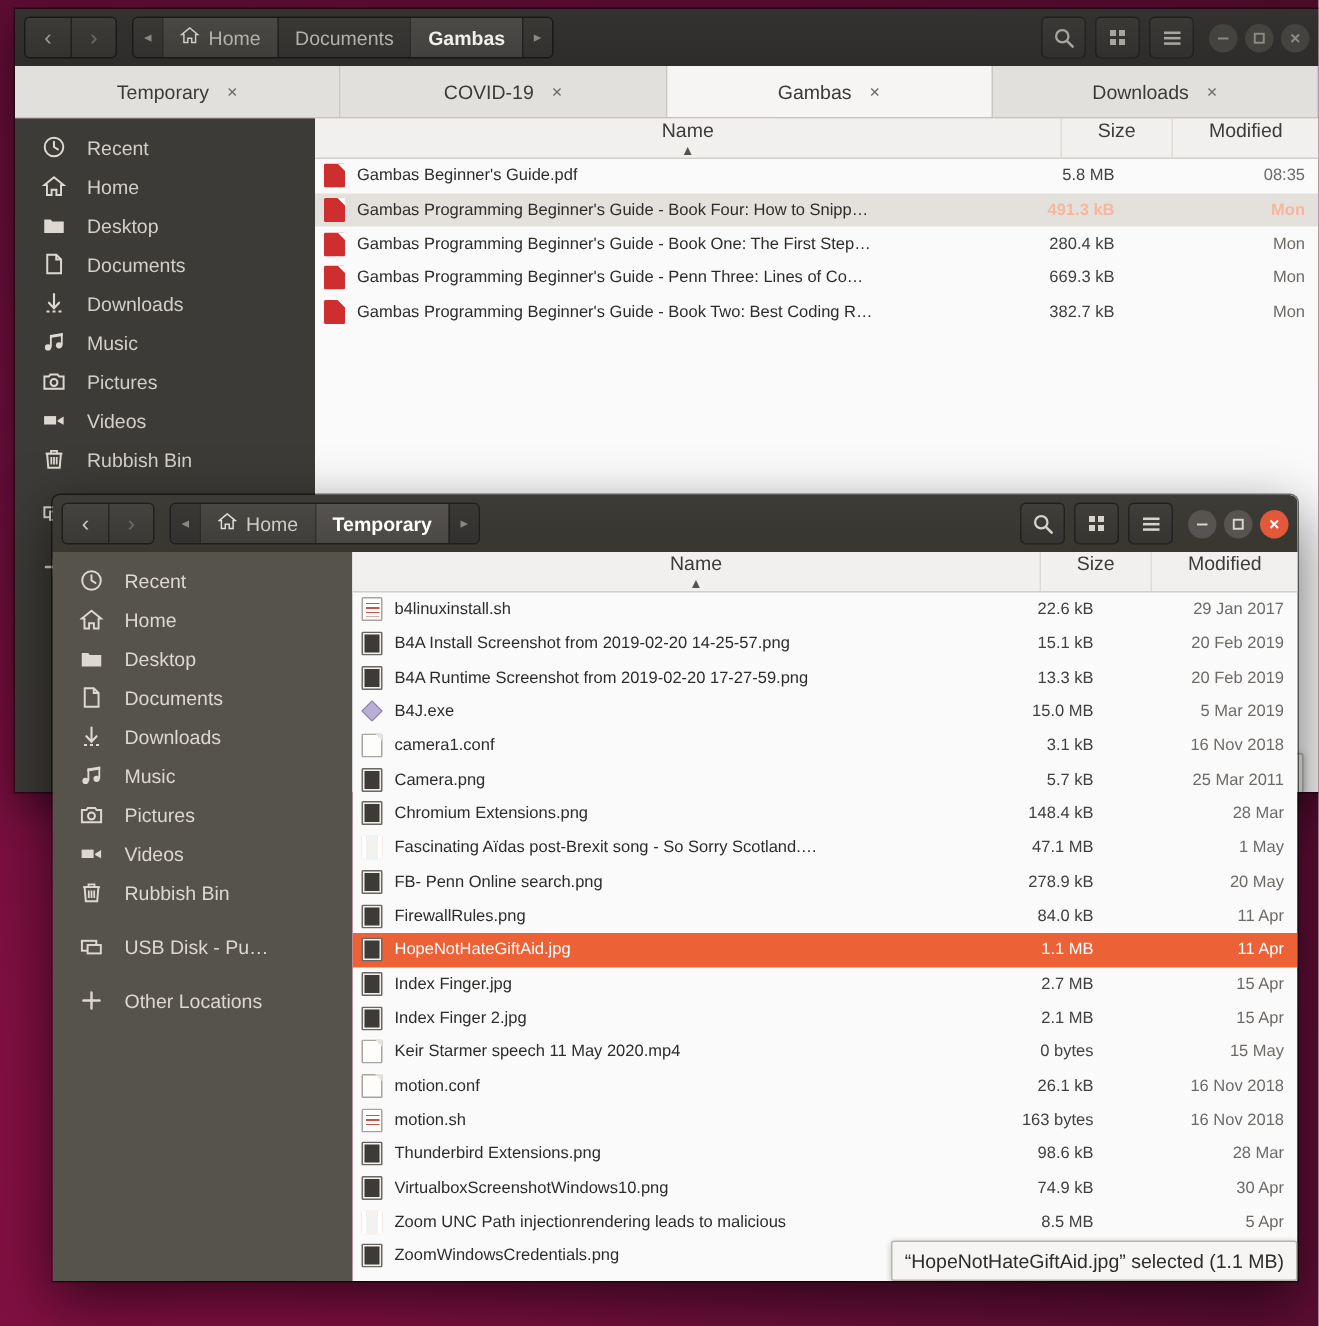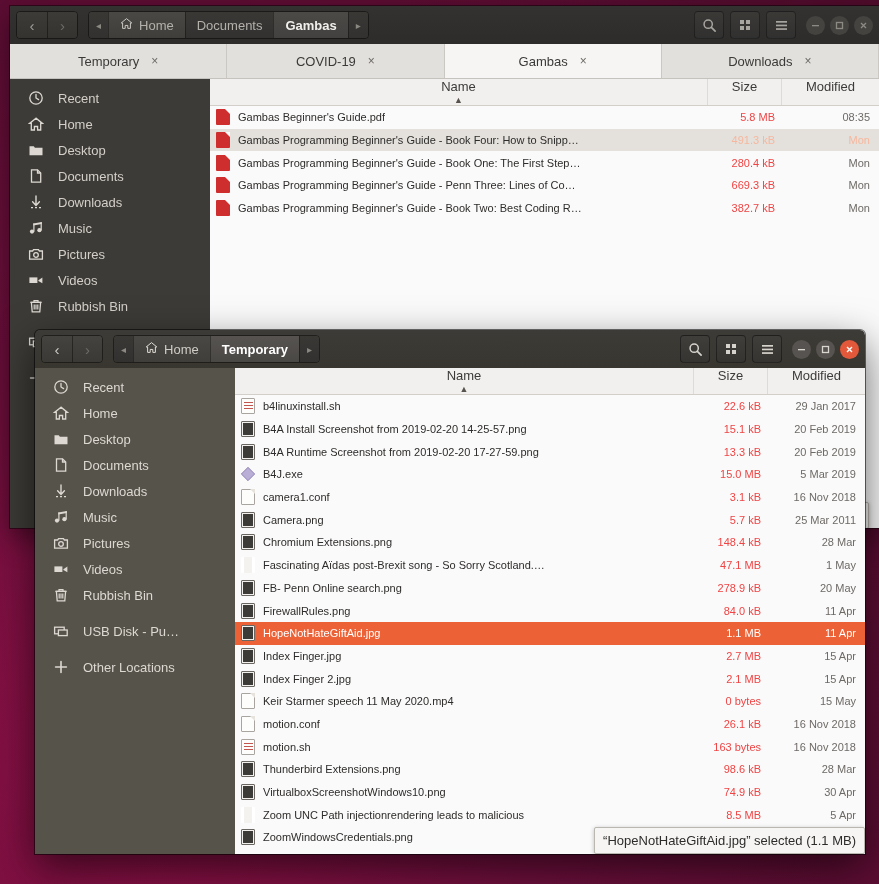--- a/index.html
+++ b/index.html
@@ -86,26 +86,26 @@
   .ch.name { flex:1 1 auto; justify-content:space-between; }
   .ch.size { flex:0 0 74px; }
   .ch.mod  { flex:0 0 97px; border-right:none; }
   .sortcar { color:#56534f; font-size:9px; }
 
   .rows { flex:1 1 auto; overflow:hidden; }
   .row { display:flex; height:22.7px; align-items:center; font-size:11px; color:#2d2c2a; }
   .row .c-name { flex:1 1 auto; display:flex; align-items:center; gap:8px; padding-left:6px;
                  min-width:0; white-space:nowrap; overflow:hidden; }
   .row .nm { overflow:hidden; text-overflow:ellipsis; white-space:nowrap; }
-  .row .c-size { flex:0 0 74px; text-align:right; color:#ef4444; padding-right:7px; }
-  .row .c-mod  { flex:0 0 97px; text-align:right; color:#6d6a66; padding-right:9px; }
+  .row .c-size { flex:0 0 74px; text-align:right; color:#404040; padding-right:7px; }
+  .row .c-mod  { flex:0 0 97px; text-align:right; color:#6d6a66; padding-right:9px;margin-left:32px; }
   .row.selected { background:#ec6136; color:#fff; }
   .row.selected .c-size, .row.selected .c-mod { color:#fff; }
   .row.hover { background:#e4e1dd; }
-  .row.hover .c-size, .row.hover .c-mod { color:#f6b79e; }
+  .row.hover .c-size, .row.hover .c-mod { color:#f6b79e;font-weight:bold; }
 
   
   .fico { width:14px; height:16px; flex:0 0 14px; position:relative; }
   .fi-pdf { background:#cf2e2e; border-radius:1px; }
   .fi-pdf:after{ content:""; position:absolute; right:0; top:0; border-width:0 5px 5px 0;
                  border-style:solid; border-color:transparent #fbfafa transparent transparent; }
   .fi-img { background:#f3f1ee; border:1.5px solid #6a6762; border-radius:1px; }
   .fi-img:after{ content:""; position:absolute; left:1px; top:1px; right:1px; bottom:1px;
                  background:#3d3b38; }
   .fi-txt { background:#fdfdfc; border:1px solid #a8a5a0; border-radius:1px; }

